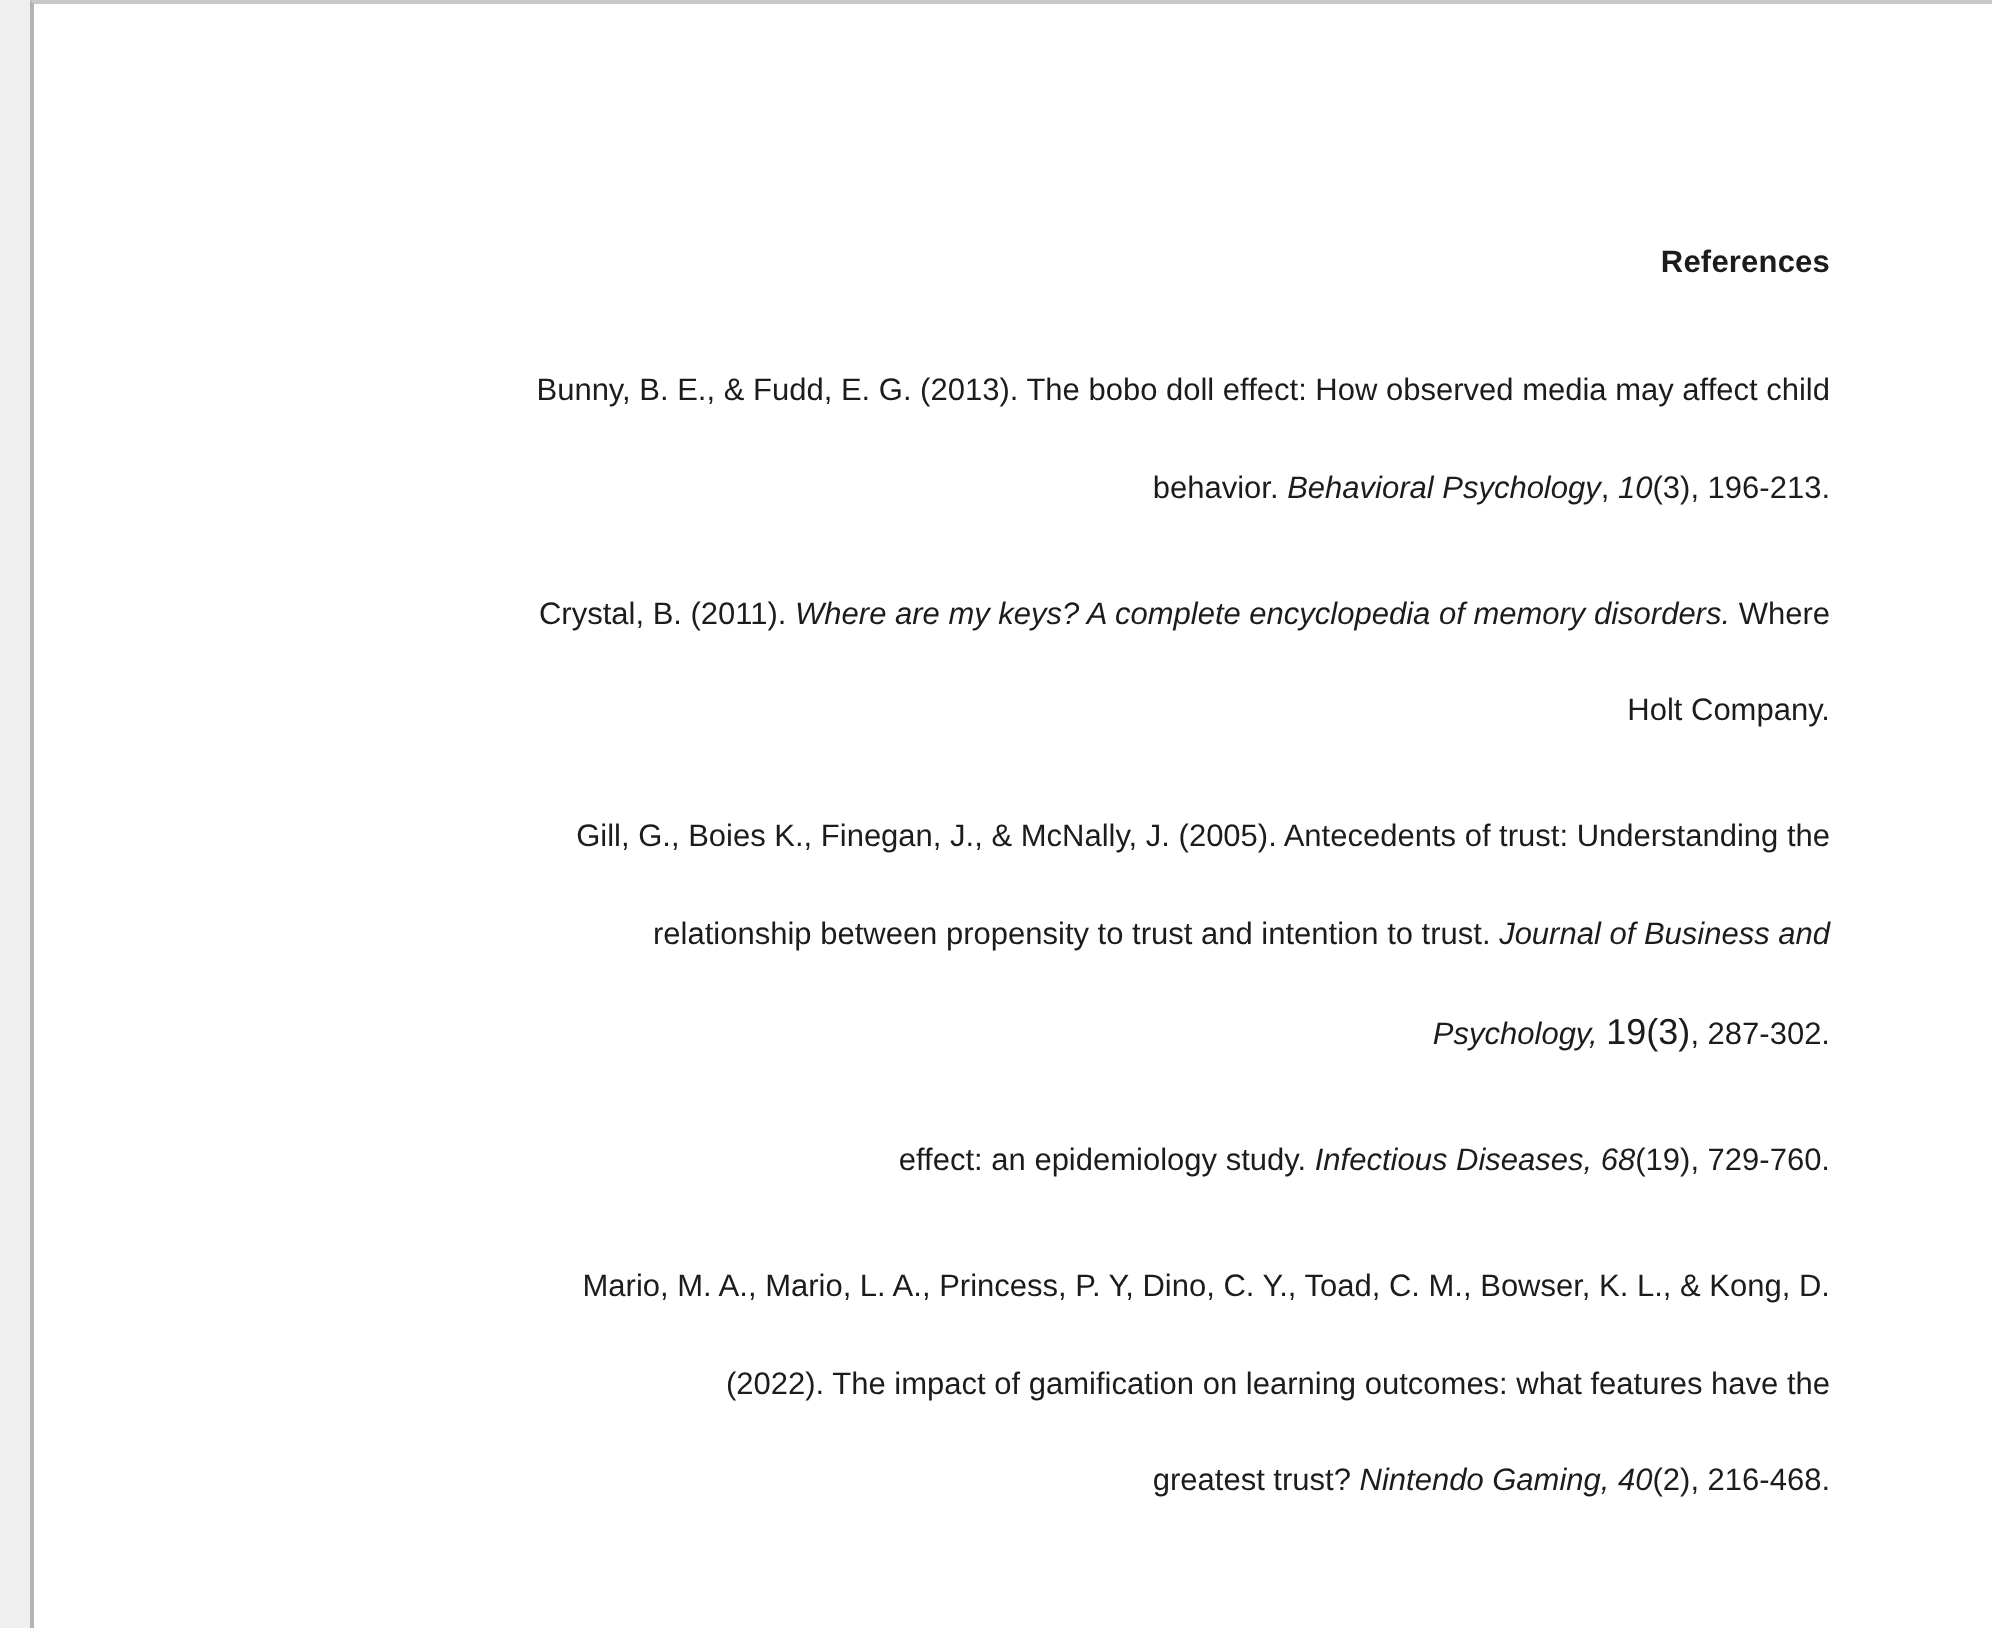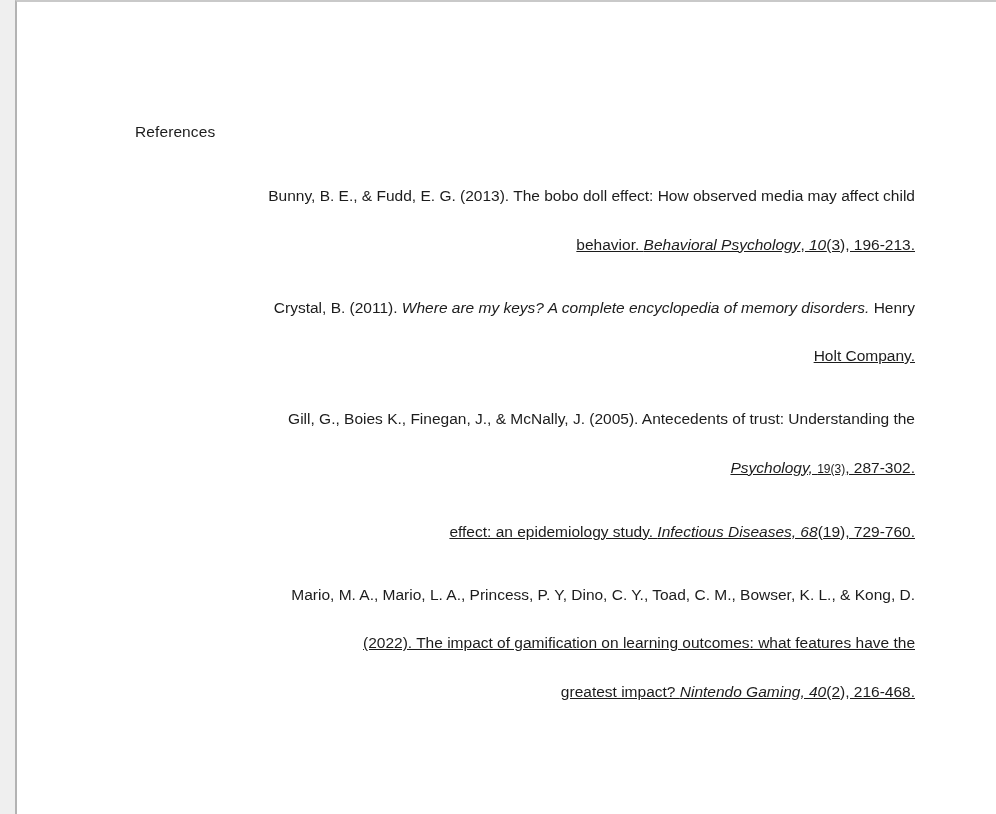--- a/index.html
+++ b/index.html
@@ -25,76 +25,76 @@
   }
   .content {
     padding-top: 106px;
     padding-left: 118px;
     width: 898px;
   }
   .doc-heading {
     margin: 0;
     width: 780px;
     font-size: 15.5px;
-    font-weight: normal;
-    text-align: left;
+    font-weight: bold;
+    text-align: right;
     line-height: 48.5px;
     letter-spacing: 0.1px;
   }
   .refs {
     margin-top: 15.5px;
     width: 780px;
     font-size: 15.5px;
     text-align: right;
   }
   .refs p {
     margin: 0 0 14.5px 0;
   }
   .ln {
     display: block;
     line-height: 48.5px;
     white-space: nowrap;
   }
   .ln.indent {
     padding-left: 58px;
-    text-decoration: underline;
   }
   .i  { font-style: italic; }
-  .sm { font-size: 12px; }
+  .sm { font-size: 18px; }
 </style>
 </head>
 <body>
 
 <div class="page">
   <div class="content">
 
     <h1 class="doc-heading">References</h1>
 
     <div class="refs">
 
       <p>
         <span class="ln"><span>Bunny, B. E., &amp; Fudd, E. G. (2013). The bobo doll effect: How observed media may affect child</span></span>
         <span class="ln indent"><span>behavior. </span><span class="i">Behavioral Psychology</span><span>, </span><span class="i">10</span><span>(3), 196-213.</span></span>
       </p>
 
       <p>
-        <span class="ln"><span>Crystal, B. (2011). </span><span class="i">Where are my keys? A complete encyclopedia of memory disorders.</span><span> Henry</span></span>
+        <span class="ln"><span>Crystal, B. (2011). </span><span class="i">Where are my keys? A complete encyclopedia of memory disorders.</span><span> Where</span></span>
         <span class="ln indent"><span>Holt Company.</span></span>
       </p>
 
       <p>
         <span class="ln"><span>Gill, G., Boies K., Finegan, J., &amp; McNally, J. (2005). Antecedents of trust: Understanding the</span></span>
+        <span class="ln indent"><span>relationship between propensity to trust and intention to trust. </span><span class="i">Journal of Business and</span></span>
         <span class="ln indent"><span class="i">Psychology, </span><span class="sm">19(3)</span><span>, 287-302.</span></span>
       </p>
 
       <p>
         <span class="ln indent"><span>effect: an epidemiology study. </span><span class="i">Infectious Diseases, 68</span><span>(19), 729-760.</span></span>
       </p>
 
       <p>
         <span class="ln"><span>Mario, M. A., Mario, L. A., Princess, P. Y, Dino, C. Y., Toad, C. M., Bowser, K. L., &amp; Kong, D.</span></span>
         <span class="ln indent"><span>(2022). The impact of gamification on learning outcomes: what features have the</span></span>
-        <span class="ln indent"><span>greatest impact? </span><span class="i">Nintendo Gaming, 40</span><span>(2), 216-468.</span></span>
+        <span class="ln indent"><span>greatest trust? </span><span class="i">Nintendo Gaming, 40</span><span>(2), 216-468.</span></span>
       </p>
 
     </div>
   </div>
 </div>
 
 </body></html>

